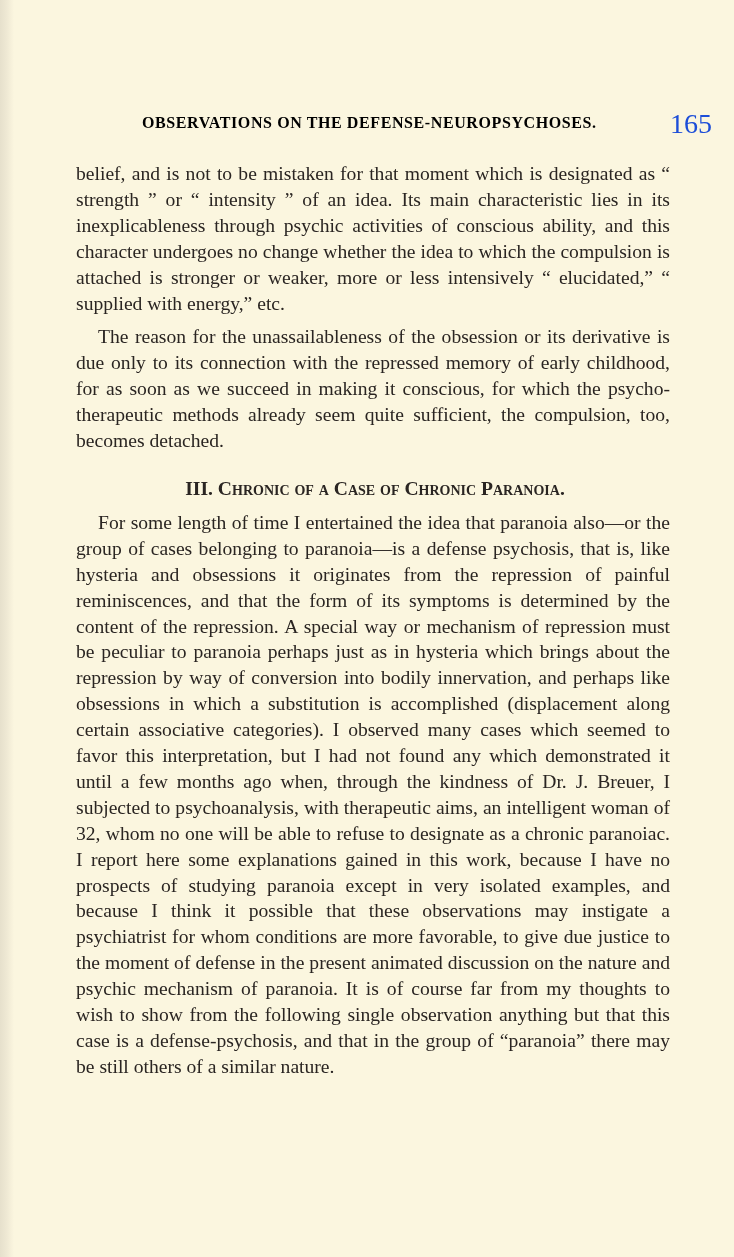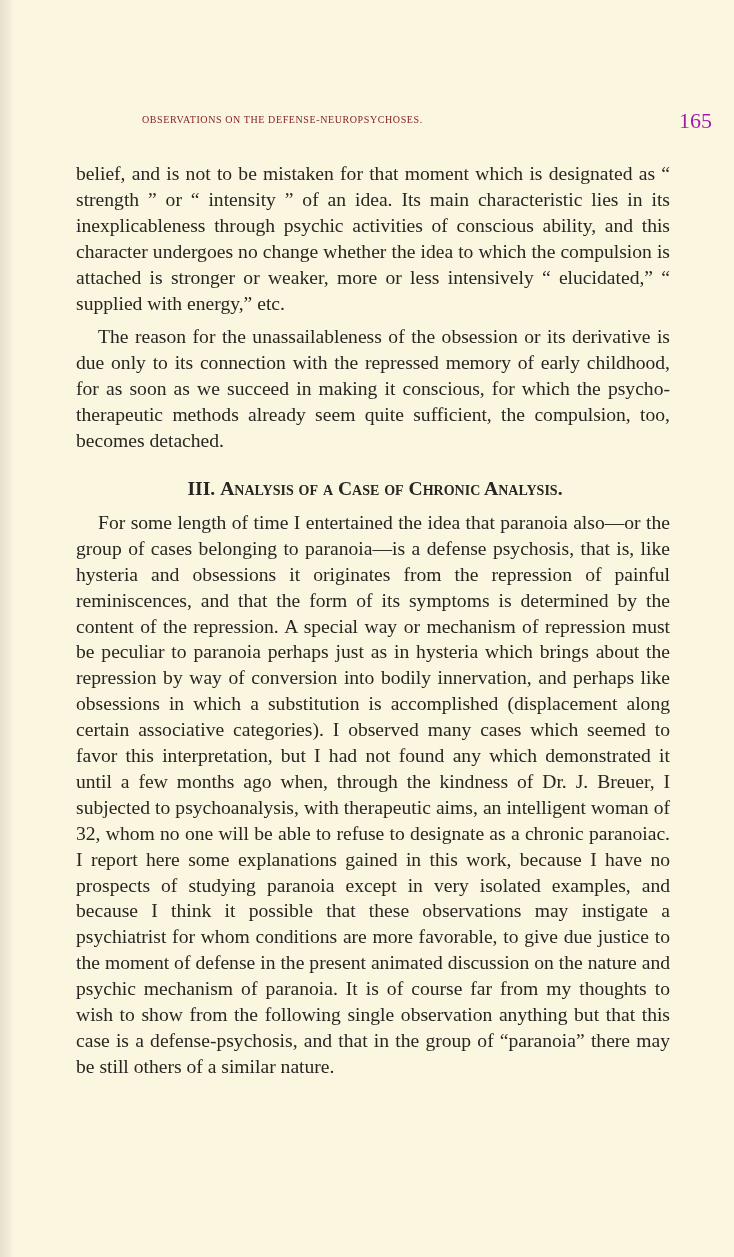--- a/index.html
+++ b/index.html
@@ -25,32 +25,33 @@
       position: absolute;
       top: 110px;
       left: 142px;
       width: 570px;
       height: 26px;
     }
     .running-title {
       position: absolute;
       left: 0;
       top: 4px;
-      font-size: 10px;
+      font-size: 16px;
       letter-spacing: 0.6px;
       text-transform: uppercase;
       font-variant: small-caps;
-      color: #7f1d1d;
+      color: #000000;
+      font-weight: bold;
     }
     .page-number {
       position: absolute;
       right: 0;
       top: -2px;
-      font-size: 22px;
-      color: #a21caf;
+      font-size: 28px;
+      color: #1d4ed8;
     }
     .body-text {
       position: absolute;
       left: 68px;
       top: 153px;
       width: 610px;
       font-size: 19.6px;
       line-height: 25.9px;
       text-align: justify;
     }
@@ -82,17 +83,17 @@
   <span class="running-title">OBSERVATIONS ON THE DEFENSE-NEUROPSYCHOSES.</span>
   <span class="page-number">165</span>
 </div>
 
 <div class="body-text">
   <p class="para no-indent">belief, and is not to be mistaken for that moment which is designated as “ strength ” or “ intensity ” of an idea.  Its main characteristic lies in its inexplicableness through psychic activities of conscious ability, and this character undergoes no change whether the idea to which the compulsion is attached is stronger or weaker, more or less intensively “ elucidated,” “ supplied with energy,” etc.</p>
   <p class="para">The reason for the unassailableness of the obsession or its derivative is due only to its connection with the repressed memory of early childhood, for as soon as we succeed in making it conscious, for which the psycho-therapeutic methods already seem quite sufficient, the compulsion, too, becomes detached.</p>
 
   <h2 class="section-heading">
     <span>III.</span>
-    <span class="sc">Analysis of a Case of Chronic Analysis.</span>
+    <span class="sc">Chronic of a Case of Chronic Paranoia.</span>
   </h2>
 
   <p class="para">For some length of time I entertained the idea that paranoia also—or the group of cases belonging to paranoia—is a defense psychosis, that is, like hysteria and obsessions it originates from the repression of painful reminiscences, and that the form of its symptoms is determined by the content of the repression.  A special way or mechanism of repression must be peculiar to paranoia perhaps just as in hysteria which brings about the repression by way of conversion into bodily innervation, and perhaps like obsessions in which a substitution is accomplished (displacement along certain associative categories).  I observed many cases which seemed to favor this interpretation, but I had not found any which demonstrated it until a few months ago when, through the kindness of Dr. J. Breuer, I subjected to psychoanalysis, with therapeutic aims, an intelligent woman of 32, whom no one will be able to refuse to designate as a chronic paranoiac.  I report here some explanations gained in this work, because I have no prospects of studying paranoia except in very isolated examples, and because I think it possible that these observations may instigate a psychiatrist for whom conditions are more favorable, to give due justice to the moment of defense in the present animated discussion on the nature and psychic mechanism of paranoia.  It is of course far from my thoughts to wish to show from the following single observation anything but that this case is a defense-psychosis, and that in the group of “paranoia” there may be still others of a similar nature.</p>
 </div>
 
 </body></html>

